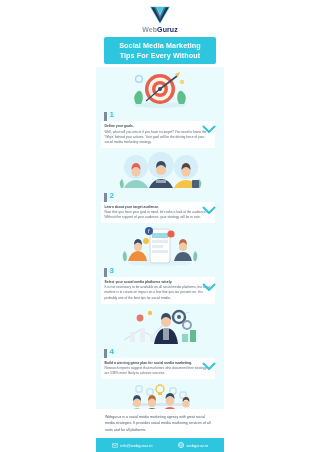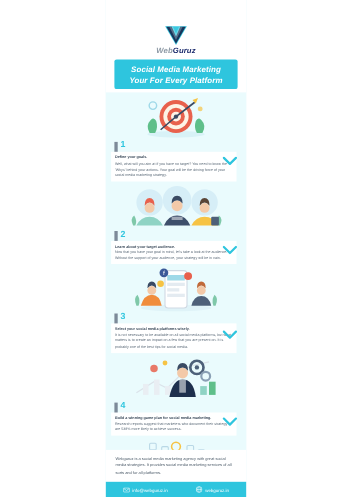--- a/index.html
+++ b/index.html
@@ -18,23 +18,22 @@
   .sheet {
     position: absolute;
     left: 96px; top: 0;
     width: 128px; height: 452px;
     background: #eafbfd;
     overflow: hidden;
   }
   
   .header {
     background: #ffffff;
-    padding: 22px 0 3px 0;
+    padding: 5px 0 3px 0;
     text-align: center;
-    font-style: italic;
   }
   .logo-wrap { display: flex; flex-direction: column; align-items: center; gap: 1px; }
   .logo-mark { width: 22px; height: 20px; display:block; }
   .logo-text {
     font-size: 7px; font-weight: bold; letter-spacing: .1px;
     line-height: 1;
   }
   .logo-web { color: #8e9aa6; }
   .logo-guruz { color: #1a2a6c; }
 
@@ -151,21 +150,21 @@
             <path d="M2 3 H38 L20 34 Z" fill="#2ec5de" opacity="0.95"></path>
             <path d="M4 4 L13 4 L20 20 L27 4 L36 4 L20 32 Z" fill="#16365c"></path>
             <path d="M9 4 L15 4 L20 15 L25 4 L31 4 L20 26 Z" fill="#ffffff" opacity="0.28"></path>
           </svg>
         </span>
         <span class="logo-text"><span class="logo-web">Web</span><span class="logo-guruz">Guruz</span></span>
       </div>
 
       <div class="title-banner">
         <div>Social Media Marketing</div>
-        <div>Your For Every Platform</div>
+        <div>Tips For Every Without</div>
       </div>
     </div>
 
     <div class="steps">
 
       <div class="step">
         <div class="illus">
           <span>
             <svg viewBox="0 0 76 40" width="76" height="40" xmlns="http://www.w3.org/2000/svg">
               <ellipse cx="38" cy="35" rx="26" ry="3" fill="#d8f2f7"></ellipse>

